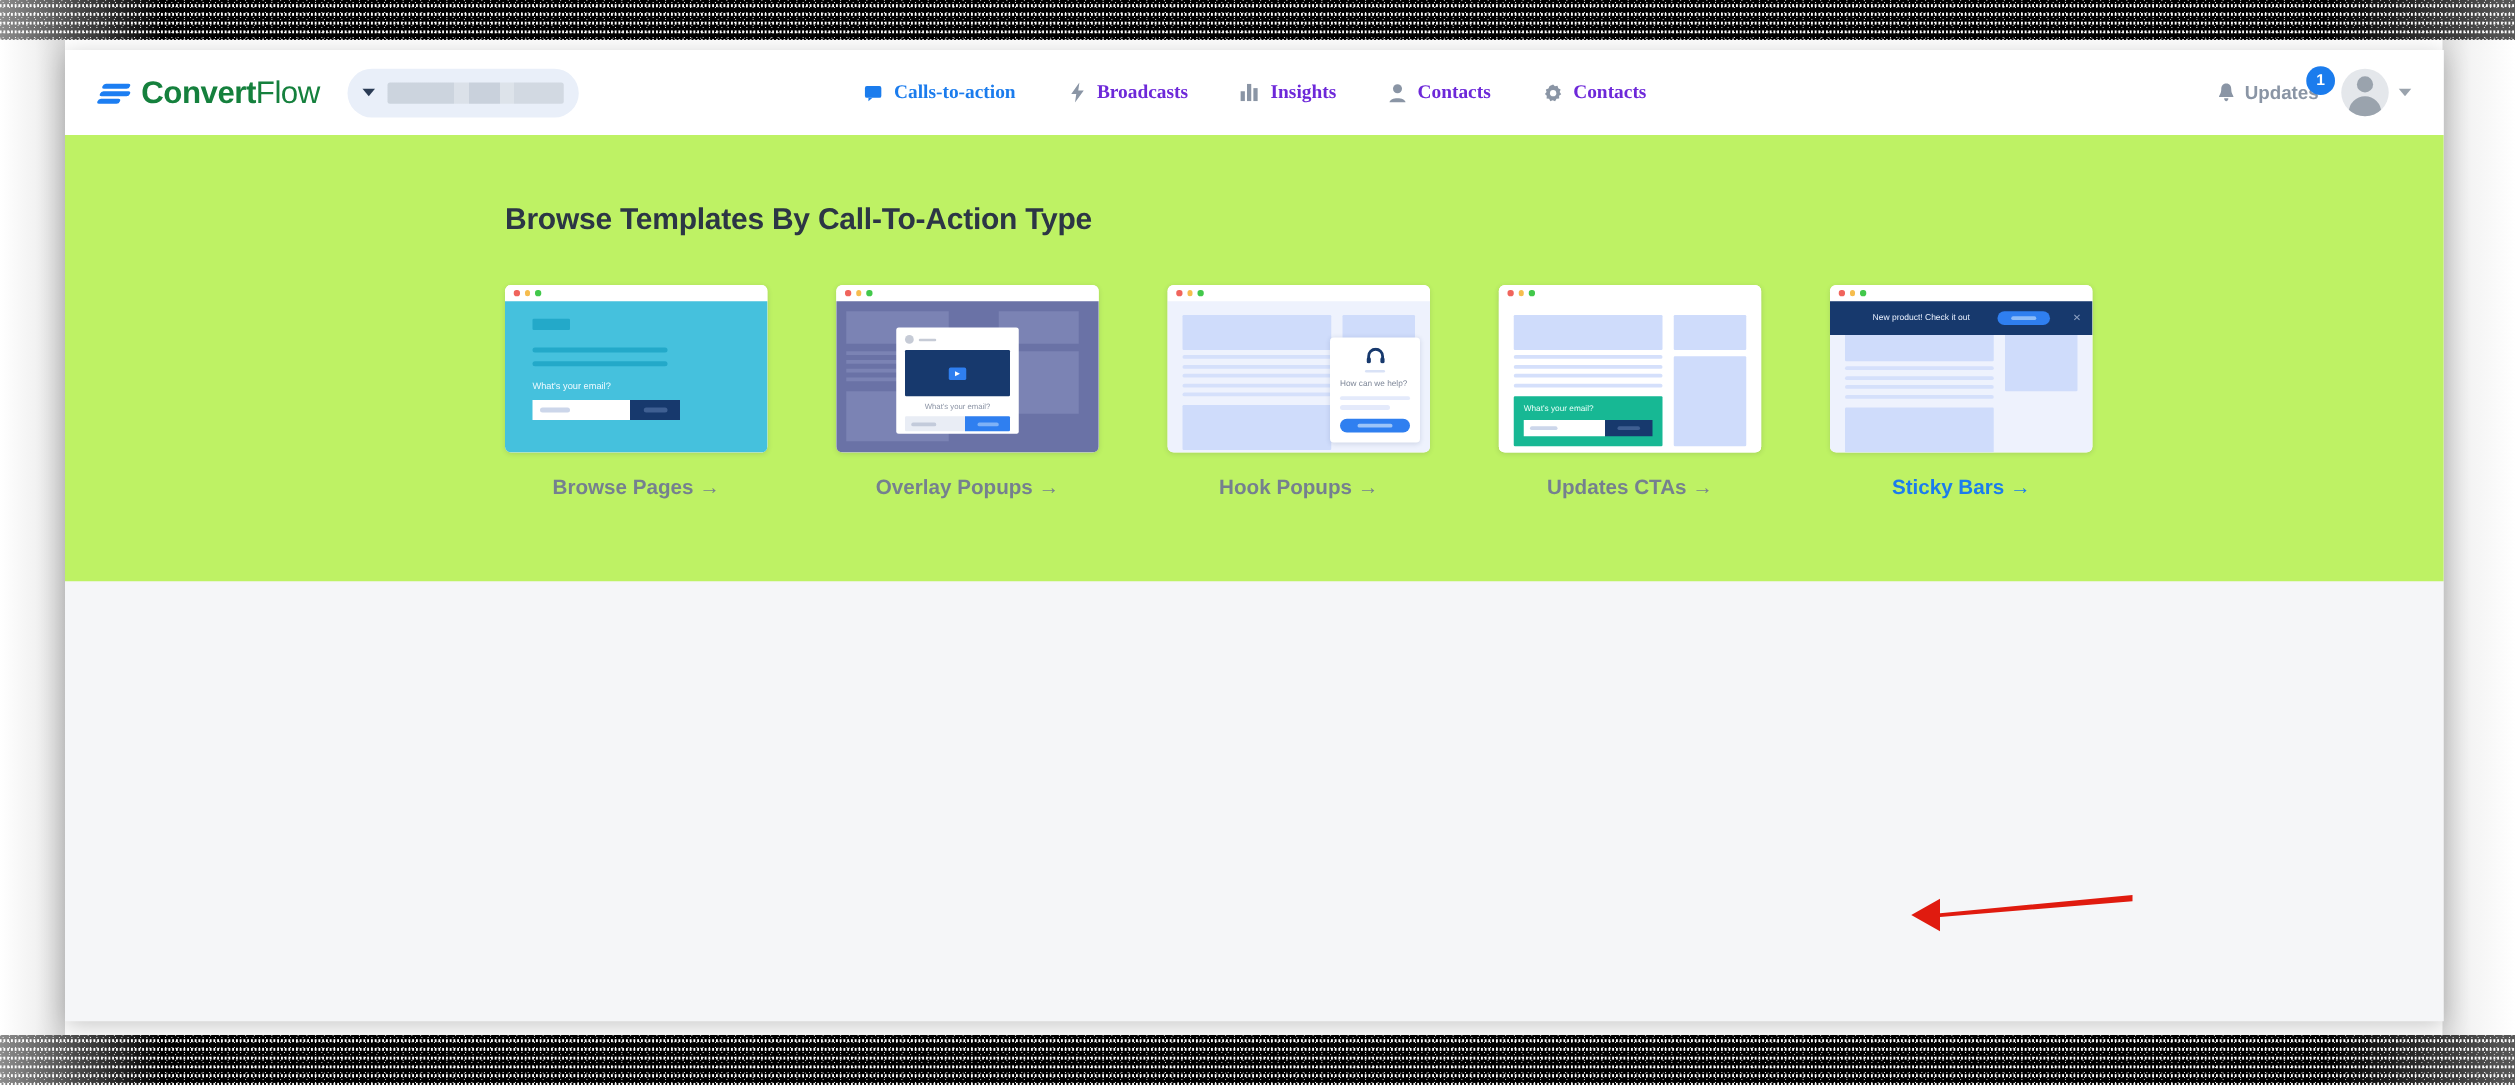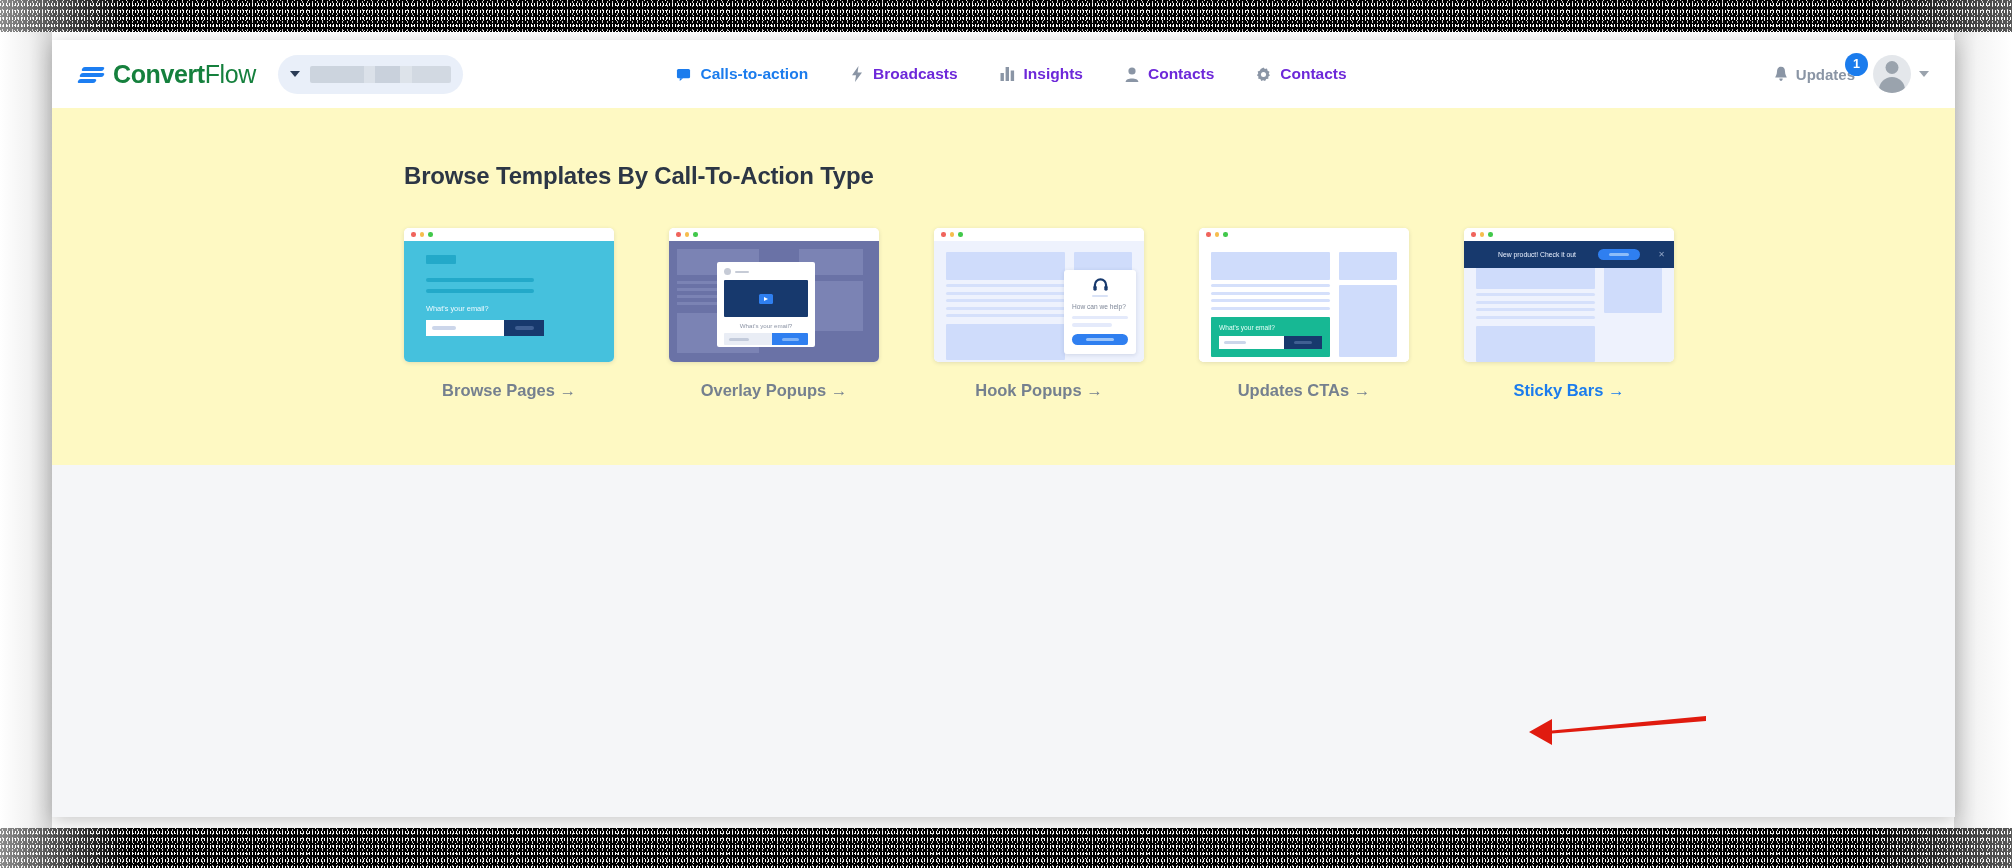--- a/index.html
+++ b/index.html
@@ -77,21 +77,21 @@
   .caret-down {
     width: 0; height: 0; border-left: 5px solid transparent; border-right: 5px solid transparent;
     border-top: 6px solid #2a3b55;
   }
   .acct-redacted {
     flex: 1; height: 17px; border-radius: 2px;
     background: linear-gradient(to right,
       #ccd4de 0 38%, #dbe1e9 38% 46%, #c9d1dc 46% 64%, #dde3ea 64% 72%, #d2d9e2 72% 100%);
   }
 
-  .mainmenu { display: flex; align-items: flex-start; gap: 42px; margin: 0 auto; }
+  .mainmenu { display: flex; align-items: flex-start; gap: 42px; margin: 0 auto; font-family: Liberation Serif, serif; }
   .menu-item {
     display: flex; align-items: center; gap: 9px; font-size: 15.5px;
     color: #6d28d9; font-weight: 600; cursor: pointer; white-space: nowrap;
   }
   .menu-item.active { color: #1b7ced; }
   .mi-ico { display: inline-flex; align-items: center; justify-content: center; }
 
   .nav-right { display: flex; align-items: center; gap: 18px; margin-left: auto; }
   .updates { position: relative; display: flex; align-items: center; gap: 8px;
              font-size: 15px; font-weight: 600; color: #8a95a5; cursor: pointer; }
@@ -135,21 +135,21 @@
     position: relative; margin-top: 44px; width: 600px; height: 46px;
     background: #fff; border-radius: 5px; display: flex; align-items: center;
     padding: 0 18px; gap: 14px;
   }
   .search-ph { font-size: 16px; color: #9ba2ac; }
   .hero-sub {
     position: relative; margin-top: 38px; font-size: 17px; font-weight: 700; color: #fff;
   }
 
   
-  .section { padding: 54px 0 0 0; background: #fef9c3; height: 357px; }
+  .section { padding: 54px 0 0 0; background: #bef264; height: 357px; }
   .section-title {
     font-size: 24px; font-weight: 700; color: #2c3645; letter-spacing: -.2px;
     margin-left: 352px; margin-bottom: 38px;
   }
   .cards { display: flex; gap: 55px; margin-left: 352px; }
   .card { width: 210px; cursor: pointer; }
 
   .thumb {
     width: 210px; height: 134px; background: #fff; border-radius: 5px;
     box-shadow: 0 1px 4px rgba(30,40,60,.13); overflow: hidden; position: relative;

